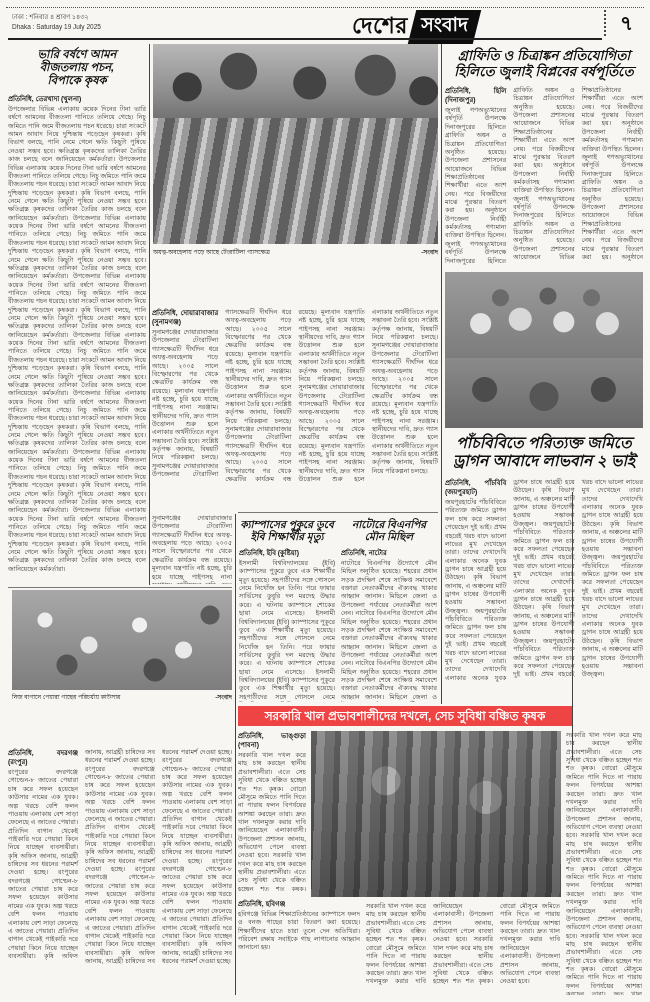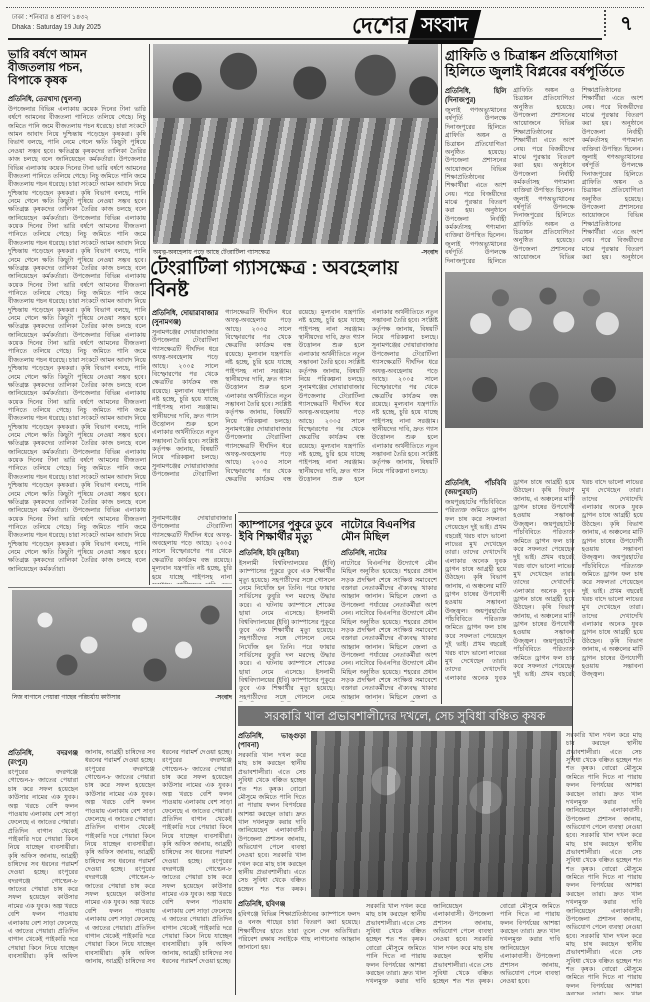--- a/index.html
+++ b/index.html
@@ -10,31 +10,31 @@
   .rule-h{background:#222;height:2px;}
   .rule-h-thin{background:#777;height:1px;}
   .rule-v{background:#444;width:1px;}
   .date-line{font-size:6.5px;line-height:1.5;color:#333;}
   .masthead{display:flex;align-items:center;gap:4px;}
   .mast-word1{font-weight:bold;font-size:22px;letter-spacing:.5px;color:#0d0d0d;}
   .mast-band{display:inline-block;background:#0d0d0d;color:#fff;transform:skewX(-14deg);
              padding:0 9px 2px 9px;}
   .mast-band>span{display:inline-block;transform:skewX(14deg);font-weight:bold;font-size:19px;}
   .pageno{font-weight:bold;font-size:20px;color:#0d0d0d;}
-  .h-big{font-weight:bold;text-align:left;color:#0d0d0d;line-height:1.15;}
+  .h-big{font-weight:bold;text-align:center;color:#0d0d0d;line-height:1.15;font-style:italic;}
   .byline{font-weight:bold;font-size:6.8px;color:#111;display:block;margin-bottom:2px;}
   .body-text{font-size:6.3px;line-height:1.33;text-align:justify;color:#333;overflow:hidden;}
   .cols-3{column-count:3;column-gap:7px;}
   .cols-4{column-count:4;column-gap:7px;}
   .caption{display:flex;justify-content:space-between;font-size:6px;color:#222;}
   .caption .cred{font-weight:bold;}
   .photo{position:absolute;overflow:hidden;background:#8e8e8e;box-shadow:0 0 0 1px #777 inset;}
   .ph-top{position:absolute;left:0;top:0;right:0;}
   .ph-bot{position:absolute;left:0;bottom:0;right:0;}
-  .bar-head{background:#737373;color:#fff;font-weight:normal;text-align:center;}
+  .bar-head{background:#ef4444;color:#fff;font-weight:bold;text-align:center;}
   .subhead{font-weight:bold;text-align:center;font-size:9px;line-height:1.2;color:#0d0d0d;}
 </style>
 </head>
 <body>
 
 <div class="page">
 
   <div class="abs dotted-h" style="left:6px;top:7px;width:638px;"></div>
 
   <div class="abs date-line" style="left:12px;top:12px;width:220px;">
@@ -73,21 +73,20 @@
       radial-gradient(circle at 95% 60%, #3e3e3e 0 14px, transparent 15px),
       linear-gradient(180deg,#b8b8b8 0%,#8f8f8f 60%,#6f6f6f 100%);"></div>
     <div class="ph-bot" style="height:126px;background:
       repeating-linear-gradient(100deg, #c9c9c9 0 5px, #9a9a9a 5px 12px, #5f5f5f 12px 22px, #8a8a8a 22px 26px);"></div>
   </div>
   <div class="abs caption" style="left:153px;top:247px;width:285px;">
     <span>অযত্ন-অবহেলায় পড়ে আছে টেংরাটিলা গ্যাসক্ষেত্র</span>
     <span class="cred">-সংবাদ</span>
   </div>
   <div class="abs h-big" style="left:150px;top:257px;width:290px;font-size:19px;">
-    <div>টেংরাটিলা গ্যাসক্ষেত্র : অবহেলায় বিনষ্ট</div>
   </div>
   <div class="abs body-text cols-4" style="left:152px;top:308px;width:286px;height:202px;">
     <span class="byline">প্রতিনিধি, দোয়ারাবাজার (সুনামগঞ্জ)</span>
     <span>সুনামগঞ্জের দোয়ারাবাজার উপজেলার টেংরাটিলা গ্যাসক্ষেত্রটি দীর্ঘদিন ধরে অযত্ন-অবহেলায় পড়ে আছে। ২০০৫ সালে বিস্ফোরণের পর থেকে ক্ষেত্রটির কার্যক্রম বন্ধ রয়েছে। মূল্যবান যন্ত্রপাতি নষ্ট হচ্ছে, চুরি হয়ে যাচ্ছে পাইপসহ নানা সরঞ্জাম। স্থানীয়দের দাবি, দ্রুত গ্যাস উত্তোলন শুরু হলে এলাকার অর্থনীতিতে নতুন সম্ভাবনা তৈরি হবে। সংশ্লিষ্ট কর্তৃপক্ষ জানায়, বিষয়টি নিয়ে পরিকল্পনা চলছে। সুনামগঞ্জের দোয়ারাবাজার উপজেলার টেংরাটিলা গ্যাসক্ষেত্রটি দীর্ঘদিন ধরে অযত্ন-অবহেলায় পড়ে আছে। ২০০৫ সালে বিস্ফোরণের পর থেকে ক্ষেত্রটির কার্যক্রম বন্ধ রয়েছে। মূল্যবান যন্ত্রপাতি নষ্ট হচ্ছে, চুরি হয়ে যাচ্ছে পাইপসহ নানা সরঞ্জাম। স্থানীয়দের দাবি, দ্রুত গ্যাস উত্তোলন শুরু হলে এলাকার অর্থনীতিতে নতুন সম্ভাবনা তৈরি হবে। সংশ্লিষ্ট কর্তৃপক্ষ জানায়, বিষয়টি নিয়ে পরিকল্পনা চলছে। সুনামগঞ্জের দোয়ারাবাজার উপজেলার টেংরাটিলা গ্যাসক্ষেত্রটি দীর্ঘদিন ধরে অযত্ন-অবহেলায় পড়ে আছে। ২০০৫ সালে বিস্ফোরণের পর থেকে ক্ষেত্রটির কার্যক্রম বন্ধ রয়েছে। মূল্যবান যন্ত্রপাতি নষ্ট হচ্ছে, চুরি হয়ে যাচ্ছে পাইপসহ নানা সরঞ্জাম। স্থানীয়দের দাবি, দ্রুত গ্যাস উত্তোলন শুরু হলে এলাকার অর্থনীতিতে নতুন সম্ভাবনা তৈরি হবে। সংশ্লিষ্ট কর্তৃপক্ষ জানায়, বিষয়টি নিয়ে পরিকল্পনা চলছে। সুনামগঞ্জের দোয়ারাবাজার উপজেলার টেংরাটিলা গ্যাসক্ষেত্রটি দীর্ঘদিন ধরে অযত্ন-অবহেলায় পড়ে আছে। ২০০৫ সালে বিস্ফোরণের পর থেকে ক্ষেত্রটির কার্যক্রম বন্ধ রয়েছে। মূল্যবান যন্ত্রপাতি নষ্ট হচ্ছে, চুরি হয়ে যাচ্ছে পাইপসহ নানা সরঞ্জাম। স্থানীয়দের দাবি, দ্রুত গ্যাস উত্তোলন শুরু হলে এলাকার অর্থনীতিতে নতুন সম্ভাবনা তৈরি হবে। সংশ্লিষ্ট কর্তৃপক্ষ জানায়, বিষয়টি নিয়ে পরিকল্পনা চলছে। সুনামগঞ্জের দোয়ারাবাজার উপজেলার টেংরাটিলা গ্যাসক্ষেত্রটি দীর্ঘদিন ধরে অযত্ন-অবহেলায় পড়ে আছে। ২০০৫ সালে বিস্ফোরণের পর থেকে ক্ষেত্রটির কার্যক্রম বন্ধ রয়েছে। মূল্যবান যন্ত্রপাতি নষ্ট হচ্ছে, চুরি হয়ে যাচ্ছে পাইপসহ নানা সরঞ্জাম। স্থানীয়দের দাবি, দ্রুত গ্যাস উত্তোলন শুরু হলে এলাকার অর্থনীতিতে নতুন সম্ভাবনা তৈরি হবে। সংশ্লিষ্ট কর্তৃপক্ষ জানায়, বিষয়টি নিয়ে পরিকল্পনা চলছে।</span>
   </div>
   <div class="abs body-text" style="left:152px;top:514px;width:80px;height:70px;">
     <span>সুনামগঞ্জের দোয়ারাবাজার উপজেলার টেংরাটিলা গ্যাসক্ষেত্রটি দীর্ঘদিন ধরে অযত্ন-অবহেলায় পড়ে আছে। ২০০৫ সালে বিস্ফোরণের পর থেকে ক্ষেত্রটির কার্যক্রম বন্ধ রয়েছে। মূল্যবান যন্ত্রপাতি নষ্ট হচ্ছে, চুরি হয়ে যাচ্ছে পাইপসহ নানা সরঞ্জাম। স্থানীয়দের দাবি, দ্রুত গ্যাস উত্তোলন শুরু হলে এলাকার অর্থনীতিতে নতুন সম্ভাবনা তৈরি হবে। সংশ্লিষ্ট কর্তৃপক্ষ জানায়, বিষয়টি নিয়ে পরিকল্পনা চলছে।</span>
   </div>
 
   <div class="abs rule-v" style="left:441px;top:44px;height:660px;"></div>
@@ -110,20 +109,24 @@
       radial-gradient(circle at 52% 28%, #5f5f5f 0 8px, transparent 9px),
       radial-gradient(circle at 74% 30%, #6f6f6f 0 8px, transparent 9px),
       linear-gradient(180deg,#9b9b9b,#7c7c7c);"></div>
     <div class="ph-bot" style="height:70px;background:
       radial-gradient(circle at 20% 45%, #4c4c4c 0 12px, transparent 13px),
       radial-gradient(circle at 50% 55%, #565656 0 14px, transparent 15px),
       radial-gradient(circle at 80% 45%, #4a4a4a 0 12px, transparent 13px),
       linear-gradient(180deg,#8a8a8a,#6a6a6a);"></div>
   </div>
 
+  <div class="abs h-big" style="left:443px;top:434px;width:202px;font-size:15.5px;">
+    <div>পাঁচবিবিতে পরিত্যক্ত জমিতে</div>
+    <div>ড্রাগন আবাদে লাভবান ২ ভাই</div>
+  </div>
   <div class="abs body-text cols-3" style="left:445px;top:478px;width:198px;height:224px;">
     <span class="byline">প্রতিনিধি, পাঁচবিবি (জয়পুরহাট)</span>
     <span>জয়পুরহাটের পাঁচবিবিতে পরিত্যক্ত জমিতে ড্রাগন ফল চাষ করে সফলতা পেয়েছেন দুই ভাই। প্রথম বছরেই খরচ বাদে ভালো লাভের মুখ দেখেছেন তারা। তাদের দেখাদেখি এলাকার অনেক যুবক ড্রাগন চাষে আগ্রহী হয়ে উঠছেন। কৃষি বিভাগ জানায়, এ অঞ্চলের মাটি ড্রাগন চাষের উপযোগী হওয়ায় সম্ভাবনা উজ্জ্বল। জয়পুরহাটের পাঁচবিবিতে পরিত্যক্ত জমিতে ড্রাগন ফল চাষ করে সফলতা পেয়েছেন দুই ভাই। প্রথম বছরেই খরচ বাদে ভালো লাভের মুখ দেখেছেন তারা। তাদের দেখাদেখি এলাকার অনেক যুবক ড্রাগন চাষে আগ্রহী হয়ে উঠছেন। কৃষি বিভাগ জানায়, এ অঞ্চলের মাটি ড্রাগন চাষের উপযোগী হওয়ায় সম্ভাবনা উজ্জ্বল। জয়পুরহাটের পাঁচবিবিতে পরিত্যক্ত জমিতে ড্রাগন ফল চাষ করে সফলতা পেয়েছেন দুই ভাই। প্রথম বছরেই খরচ বাদে ভালো লাভের মুখ দেখেছেন তারা। তাদের দেখাদেখি এলাকার অনেক যুবক ড্রাগন চাষে আগ্রহী হয়ে উঠছেন। কৃষি বিভাগ জানায়, এ অঞ্চলের মাটি ড্রাগন চাষের উপযোগী হওয়ায় সম্ভাবনা উজ্জ্বল। জয়পুরহাটের পাঁচবিবিতে পরিত্যক্ত জমিতে ড্রাগন ফল চাষ করে সফলতা পেয়েছেন দুই ভাই। প্রথম বছরেই খরচ বাদে ভালো লাভের মুখ দেখেছেন তারা। তাদের দেখাদেখি এলাকার অনেক যুবক ড্রাগন চাষে আগ্রহী হয়ে উঠছেন। কৃষি বিভাগ জানায়, এ অঞ্চলের মাটি ড্রাগন চাষের উপযোগী হওয়ায় সম্ভাবনা উজ্জ্বল। জয়পুরহাটের পাঁচবিবিতে পরিত্যক্ত জমিতে ড্রাগন ফল চাষ করে সফলতা পেয়েছেন দুই ভাই। প্রথম বছরেই খরচ বাদে ভালো লাভের মুখ দেখেছেন তারা। তাদের দেখাদেখি এলাকার অনেক যুবক ড্রাগন চাষে আগ্রহী হয়ে উঠছেন। কৃষি বিভাগ জানায়, এ অঞ্চলের মাটি ড্রাগন চাষের উপযোগী হওয়ায় সম্ভাবনা উজ্জ্বল।</span>
   </div>
 
   <div class="abs rule-v" style="left:572px;top:492px;height:268px;"></div>
 
   <div class="abs rule-h-thin" style="left:8px;top:587px;width:224px;"></div>
   <div class="photo" style="left:12px;top:590px;width:220px;height:100px;">
     <div class="ph-top" style="height:100px;background:

